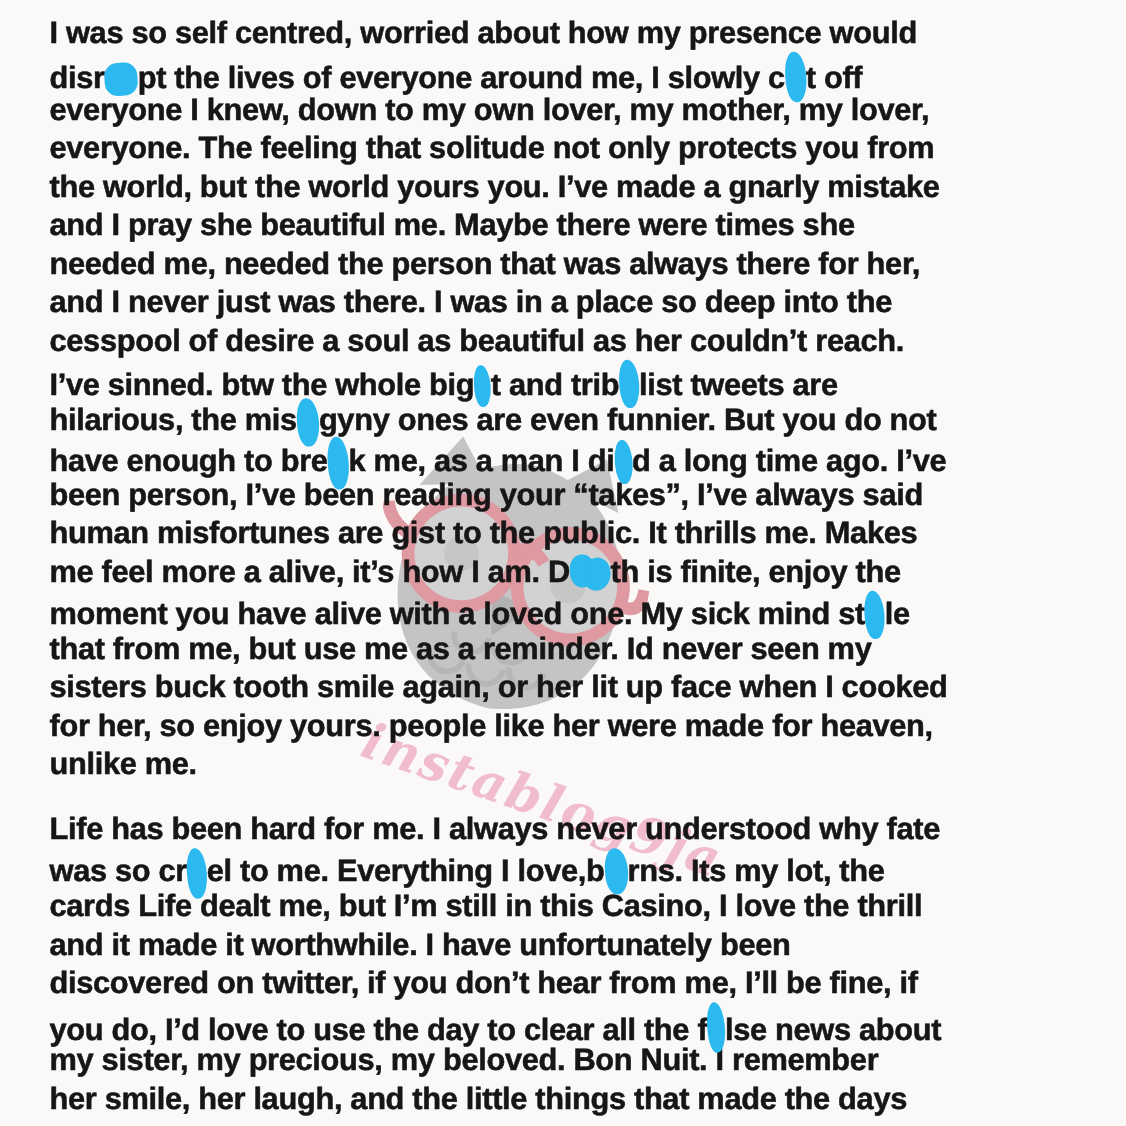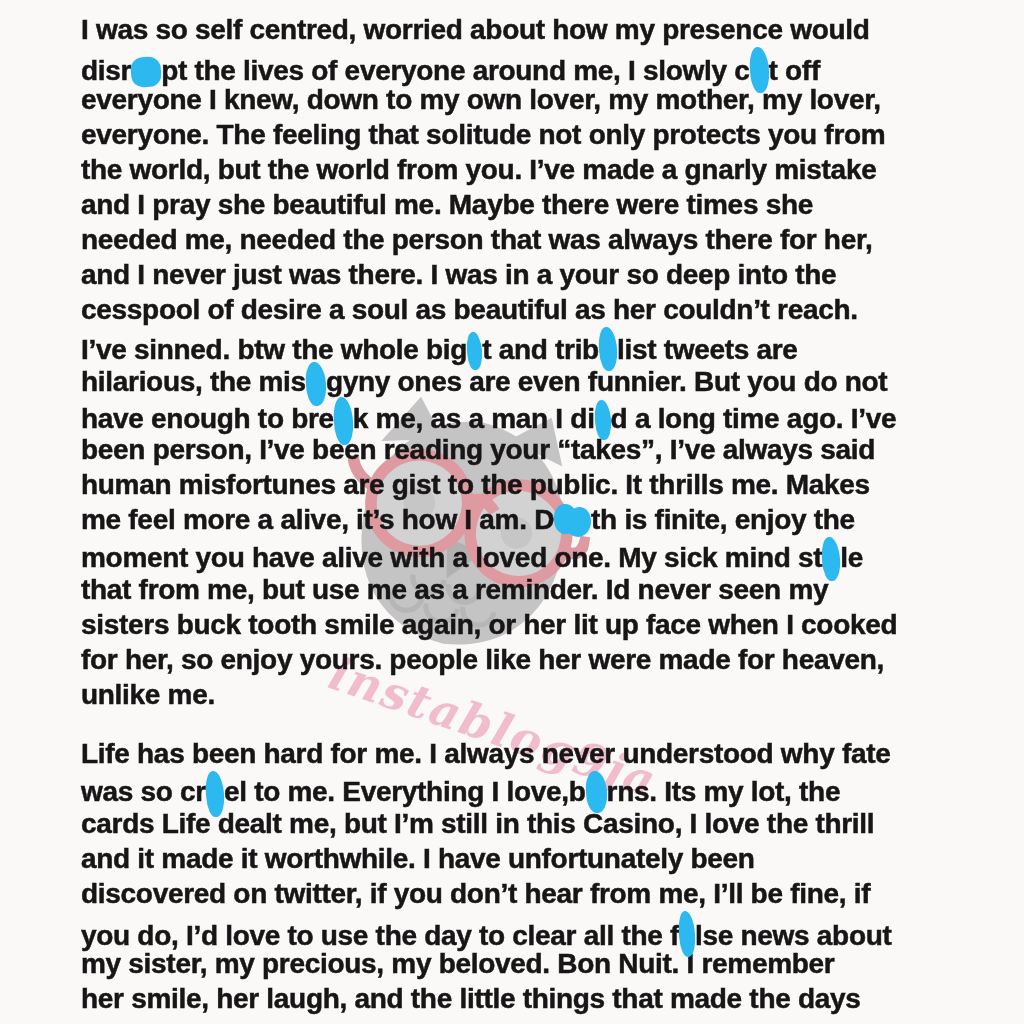--- a/index.html
+++ b/index.html
@@ -29,21 +29,21 @@
   .post-text{
     position:absolute;left:45px;top:12px;right:0;z-index:1;
     color:#171515;
     font-weight:700;
     font-size:28px;
     letter-spacing:-0.3px;
     -webkit-text-stroke:0.5px currentColor;
   }
   .para{margin:0;}
   .para + .para{margin-top:24px;}
-  .line{display:block;height:35px;line-height:35px;white-space:nowrap;margin-left:36px;}
+  .line{display:block;height:35px;line-height:35px;white-space:nowrap;}
 
   
   .censor{display:inline-flex;align-items:flex-start;}
   .blob{
     display:inline-block;
     background:var(--censor,#2bb9f0);
     border-radius:47% 53% 50% 46%;
     transform:rotate(-4deg);
   }
   .blob + .blob{margin-left:-11px;transform:rotate(10deg);margin-top:3px;}
@@ -84,24 +84,24 @@
   <div id="text-root" class="post-text" style="color: rgb(23, 21, 21);">
       <div class="para">
         <div class="line">I was so self centred, worried about how my presence would</div>
         <div class="line">disr<span class="censor" style="vertical-align: -7px;">
             <i class="blob" style="width: 30px; height: 30px; border-radius: 40%;"></i>
           </span>pt the lives of everyone around me, I slowly c<span class="censor" style="vertical-align: -13px;">
             <i class="blob" style="width: 19px; height: 46px;"></i>
           </span>t off</div>
         <div class="line">everyone I knew, down to my own lover, my mother, my lover,</div>
         <div class="line">everyone. The feeling that solitude not only protects you from</div>
-        <div class="line">the world, but the world from you. I’ve made a gnarly mistake</div>
+        <div class="line">the world, but the world yours you. I’ve made a gnarly mistake</div>
         <div class="line">and I pray she beautiful me. Maybe there were times she</div>
         <div class="line">needed me, needed the person that was always there for her,</div>
-        <div class="line">and I never just was there. I was in a your so deep into the</div>
+        <div class="line">and I never just was there. I was in a place so deep into the</div>
         <div class="line">cesspool of desire a soul as beautiful as her couldn’t reach.</div>
         <div class="line">I’ve sinned. btw the whole big<span class="censor" style="vertical-align: -11px;">
             <i class="blob" style="width: 15px; height: 38px;"></i>
           </span>t and trib<span class="censor" style="vertical-align: -12px;">
             <i class="blob" style="width: 18px; height: 44px;"></i>
           </span>list tweets are</div>
         <div class="line">hilarious, the mis<span class="censor" style="vertical-align: -15px;">
             <i class="blob" style="width: 20px; height: 44px;"></i>
           </span>gyny ones are even funnier. But you do not</div>
         <div class="line">have enough to bre<span class="censor" style="vertical-align: -17px;">

